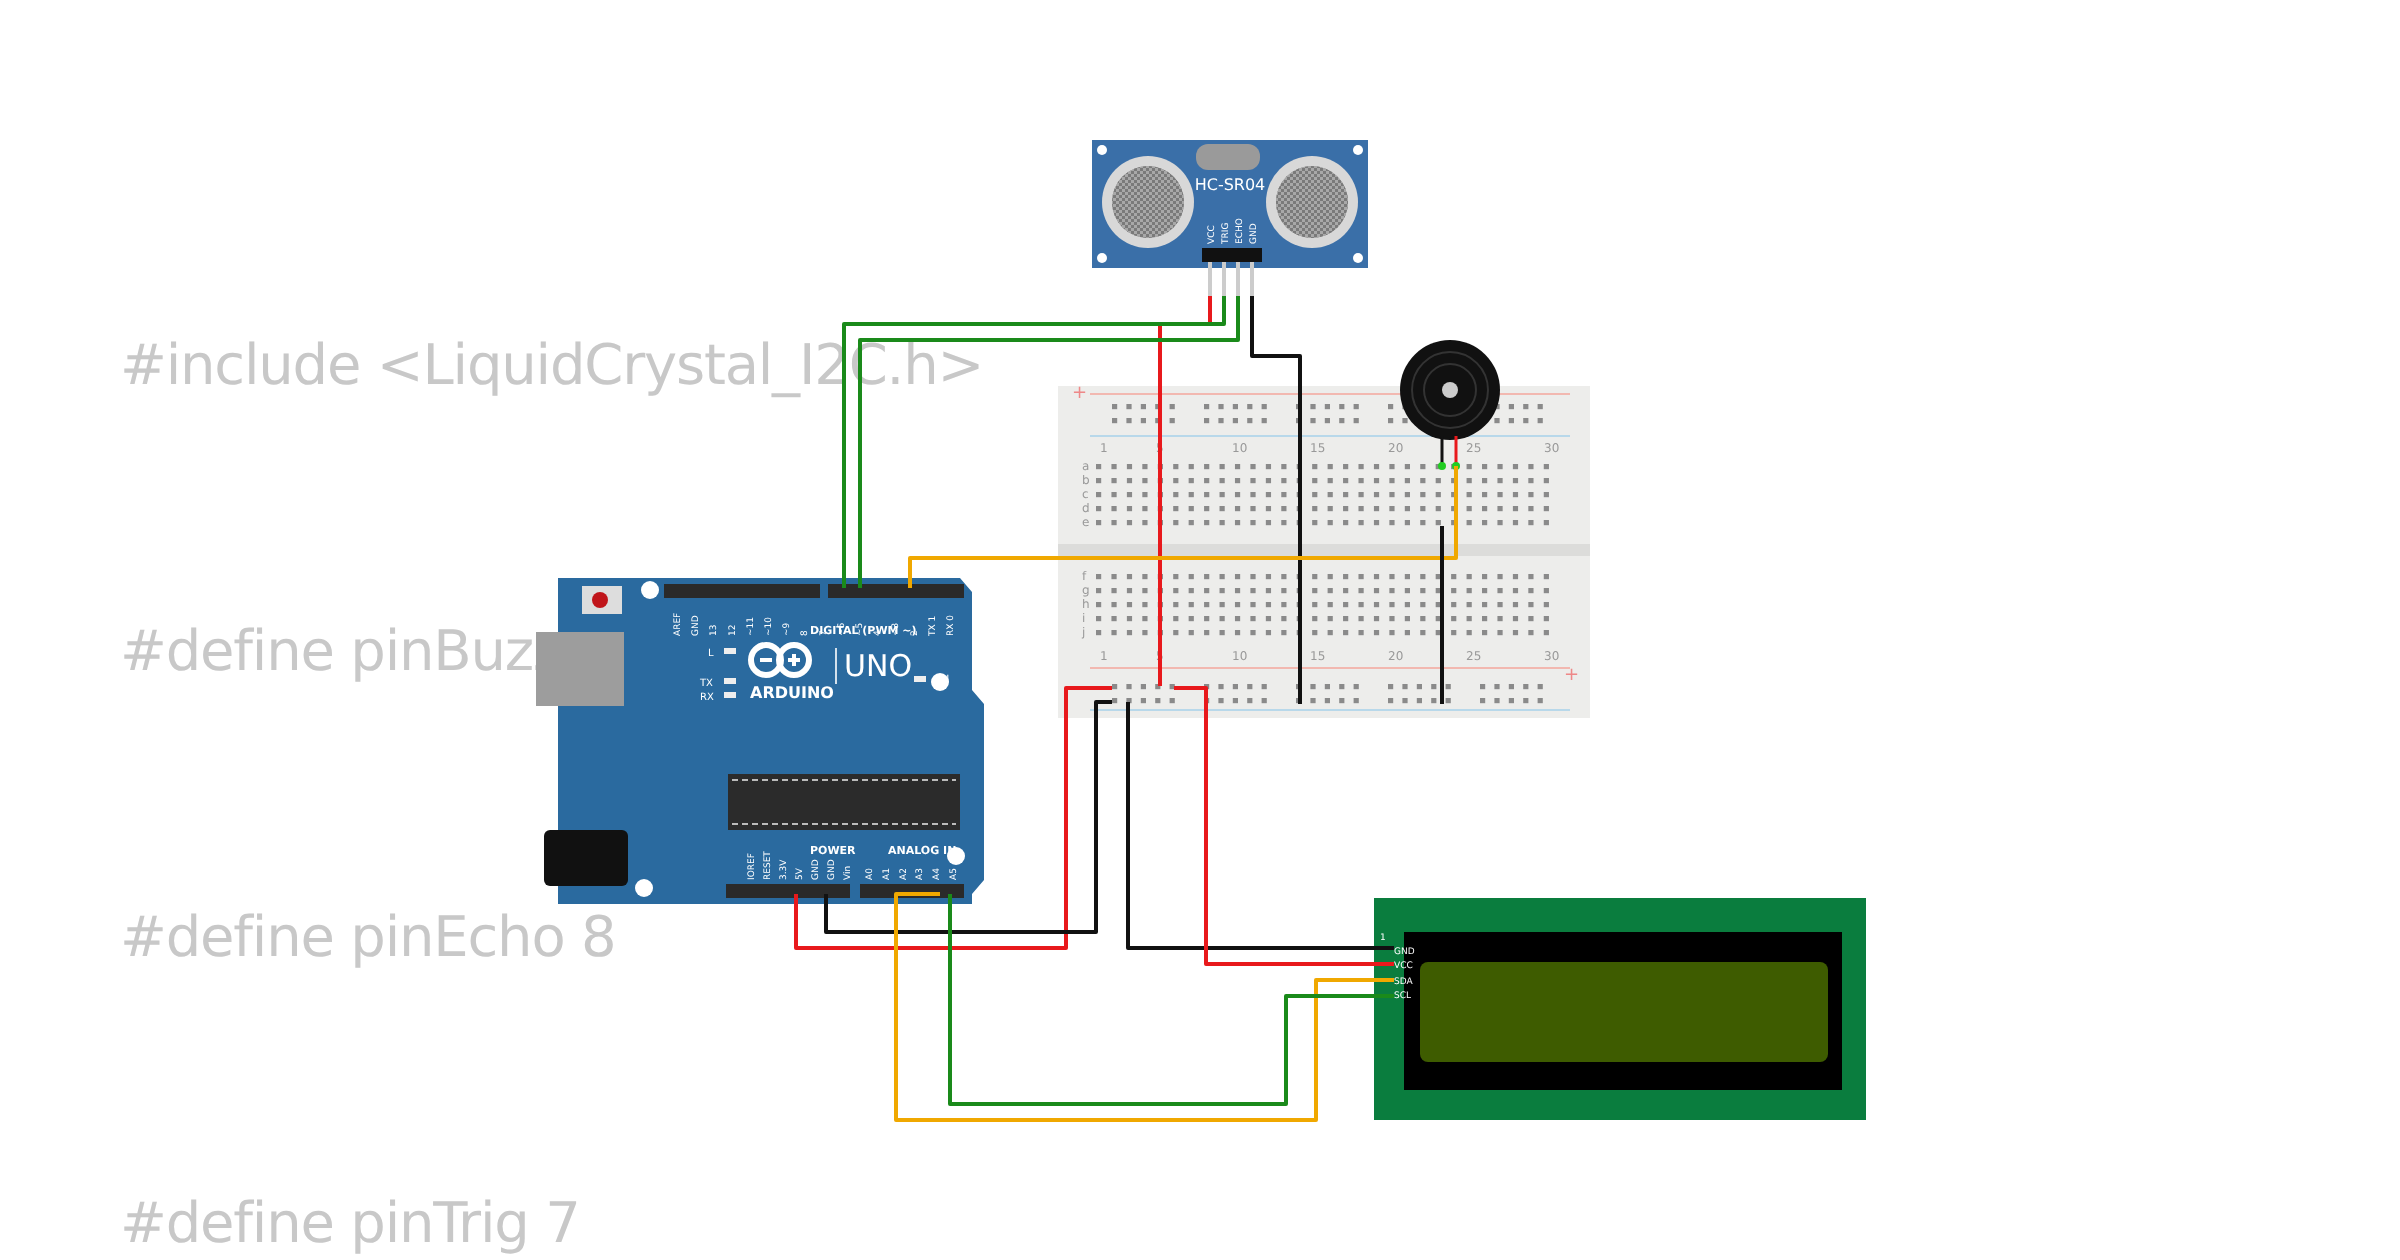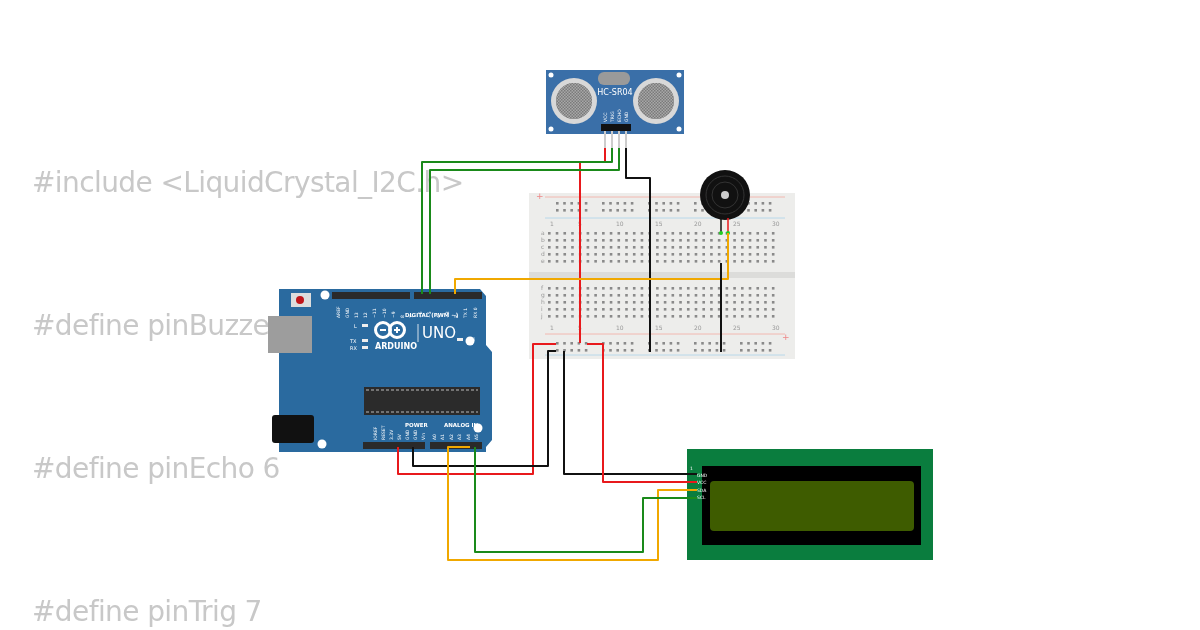--- a/index.html
+++ b/index.html
@@ -1,28 +1,28 @@
 <!DOCTYPE html>
 <html><head>
 <meta charset="utf-8">
 <style>
   html,body{margin:0;padding:0;}
   body{width:1200px;height:630px;background:#ffffff;position:relative;overflow:hidden;font-family:"DejaVu Sans",sans-serif;}
   .code{position:absolute;left:32px;top:64px;font-family:"DejaVu Sans",sans-serif;font-size:28px;line-height:47.6px;color:#c8c8c8;white-space:pre;letter-spacing:-0.6px;}
-  .code .ln{display:block;height:47.6px;}
+  .code .ln{display:block;height:47.6px;margin-left:28px;}
   svg.circuit{position:absolute;left:0;top:0;}
   .lbl{font-family:"DejaVu Sans",sans-serif;}
 </style>
 </head>
 <body>
 
 <div class="code">
   <span class="ln">#include &lt;LiquidCrystal_I2C.h&gt;</span>
   <span class="ln">#define pinBuzzer 3</span>
-  <span class="ln">#define pinEcho 6</span>
+  <span class="ln">#define pinEcho 8</span>
   <span class="ln">#define pinTrig 7</span>
   
   
   
   
   
   
   
   
 </div>

